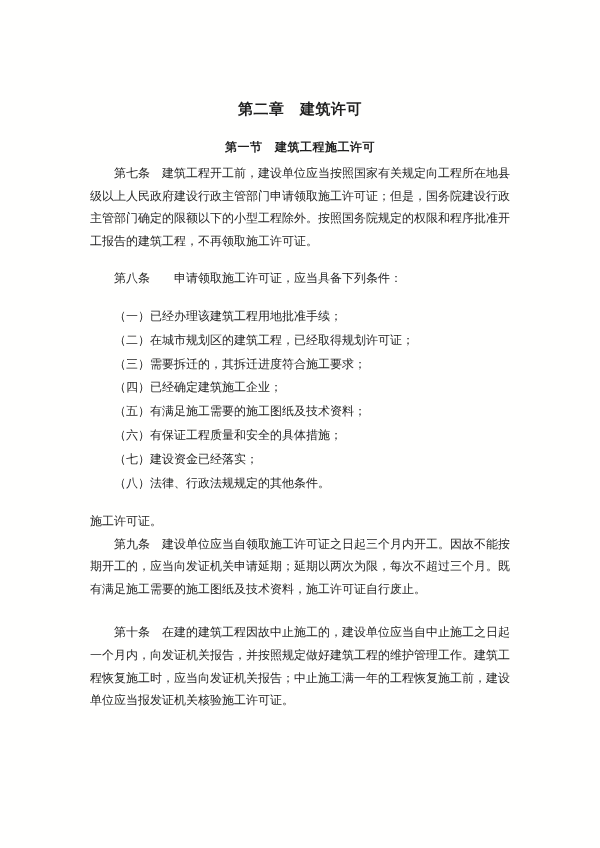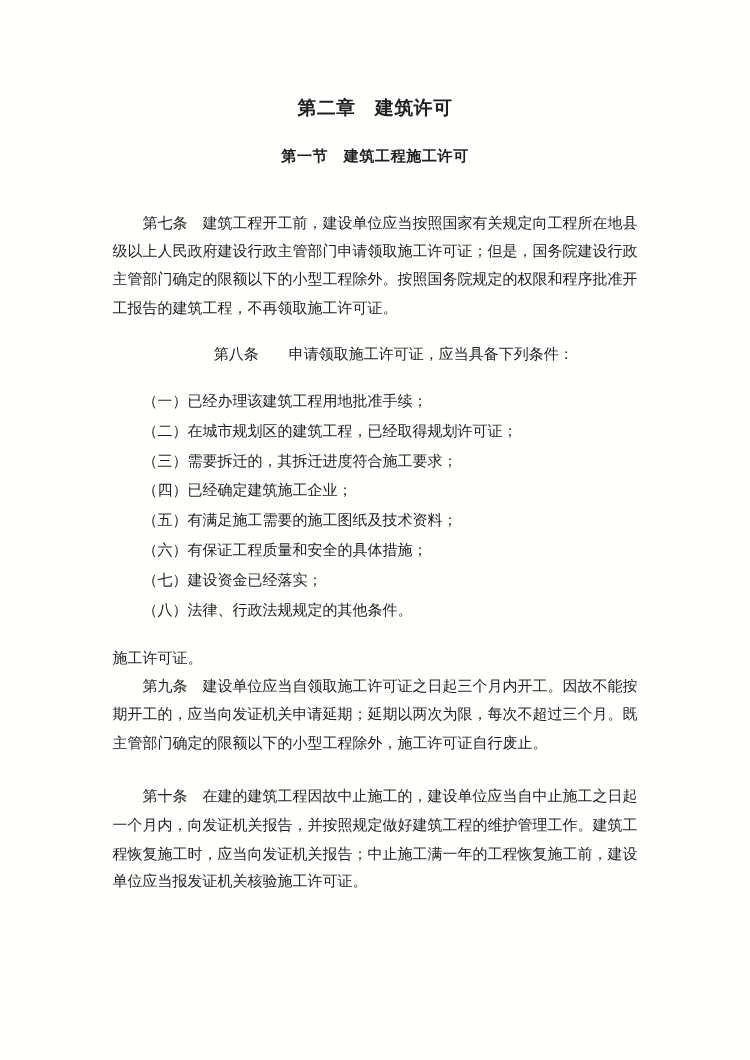--- a/index.html
+++ b/index.html
@@ -13,21 +13,21 @@
     overflow: hidden;
     font-family: "Liberation Serif", "DejaVu Serif", serif;
     color: #1f1f1f;
   }
   .page {
     position: relative;
     width: 600px;
     height: 848px;
     background: #fffffe;
     box-sizing: border-box;
-    padding-top: 79px;
+    padding-top: 101px;
   }
   .chapter-title {
     text-align: center;
     font-size: 15px;
     font-weight: bold;
     line-height: 17px;
     letter-spacing: 0.5px;
   }
   .section-title {
     text-align: center;
@@ -44,22 +44,22 @@
   .para {
     font-size: 12px;
   }
   .para .line {
     line-height: 22.6px;
     white-space: nowrap;
   }
   .para .line.indent {
     padding-left: 24px;
   }
-  .p-article7   { margin-top: 34px; }
-  .p-article8   { margin-top: 15px; text-align: center; }
+  .p-article7   { margin-top: 7px; }
+  .p-article8   { margin-top: 15px; }
   .p-items      { margin-top: 15px; }
   .p-items .line { line-height: 23.8px; }
   .p-closing    { margin-top: 14.6px; }
   .p-article9   { margin-top: 0; }
   .p-article10  { margin-top: 21px; }
 </style>
 </head>
 <body>
 
 <div class="page">
@@ -92,21 +92,21 @@
       <div class="line indent">（八）法律、行政法规规定的其他条件。</div>
     </div>
 
     <div class="para p-closing">
       <div class="line">施工许可证。</div>
     </div>
 
     <div class="para p-article9">
       <div class="line indent">第九条　建设单位应当自领取施工许可证之日起三个月内开工。因故不能按</div>
       <div class="line">期开工的，应当向发证机关申请延期；延期以两次为限，每次不超过三个月。既</div>
-      <div class="line">主管部门确定的限额以下的小型工程除外，施工许可证自行废止。</div>
+      <div class="line">有满足施工需要的施工图纸及技术资料，施工许可证自行废止。</div>
     </div>
 
     <div class="para p-article10">
       <div class="line indent">第十条　在建的建筑工程因故中止施工的，建设单位应当自中止施工之日起</div>
       <div class="line">一个月内，向发证机关报告，并按照规定做好建筑工程的维护管理工作。建筑工</div>
       <div class="line">程恢复施工时，应当向发证机关报告；中止施工满一年的工程恢复施工前，建设</div>
       <div class="line">单位应当报发证机关核验施工许可证。</div>
     </div>
 
   </div>

